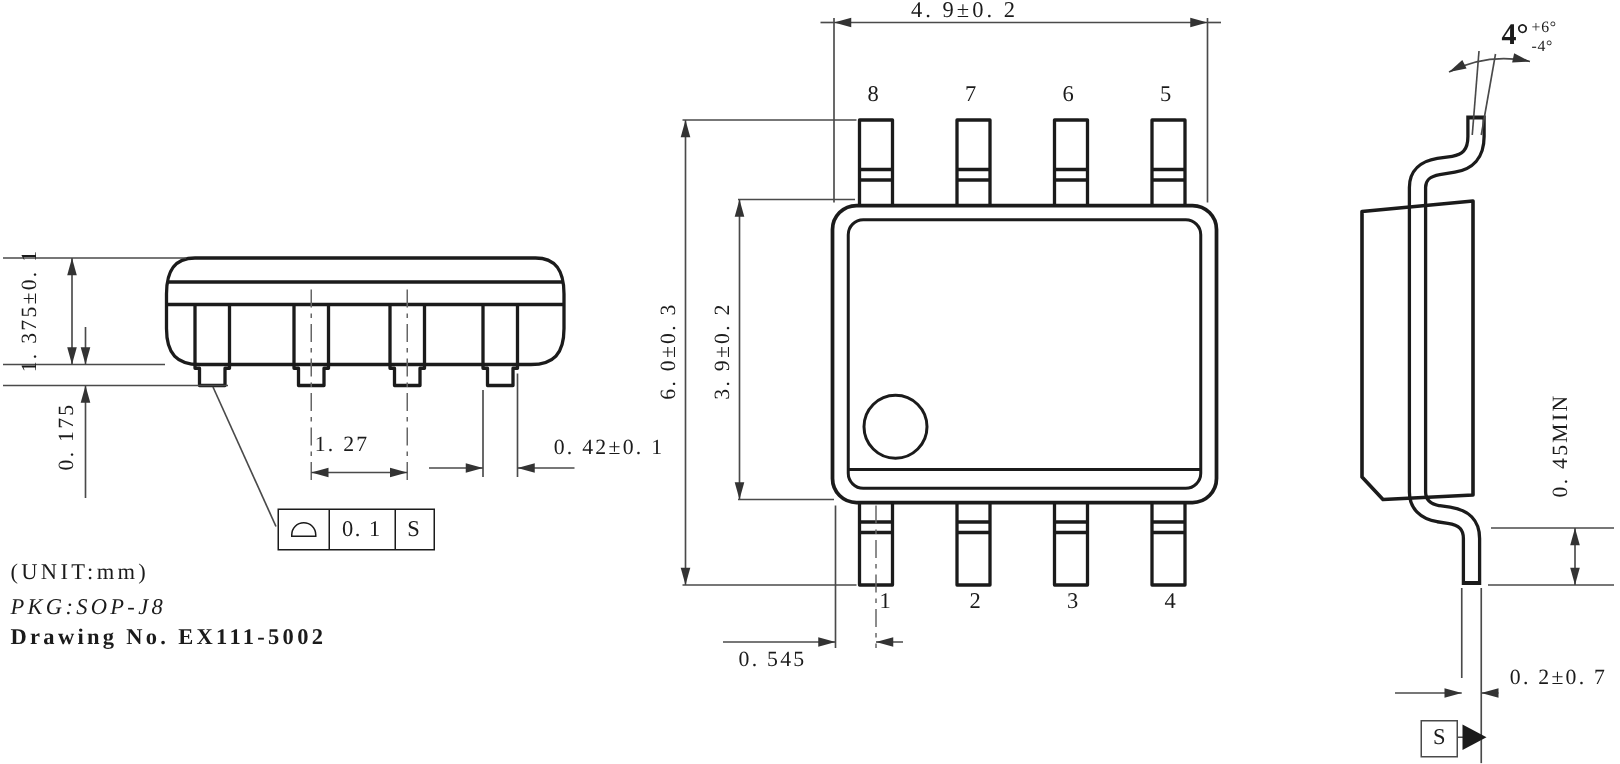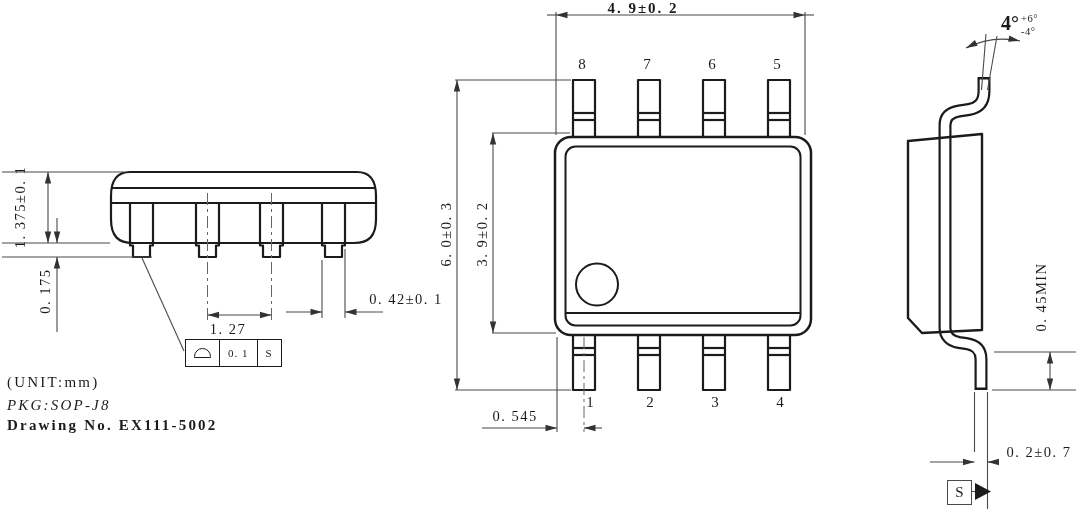--- a/index.html
+++ b/index.html
@@ -2,25 +2,25 @@
 <html><head>
 <meta charset="utf-8">
 <style>
   html,body{margin:0;padding:0;background:#fff;}
   .canvas{position:relative;width:1080px;height:509px;background:#ffffff;overflow:hidden;
           font-family:"Liberation Serif",serif;color:#1b1b1b;}
   svg{position:absolute;left:0;top:0;}
   .lbl{position:absolute;font-size:14.5px;letter-spacing:1.5px;white-space:nowrap;line-height:1;
        transform:translate(-50%,-50%);}
   .lbl.rot{transform:translate(-50%,-50%) rotate(-90deg);}
-  .lbl.big{font-size:15px;letter-spacing:2px;font-weight:bold;}
+  .lbl.big{font-size:15px;letter-spacing:2px;}
   .note{position:absolute;left:7px;font-size:15px;letter-spacing:2.2px;white-space:nowrap;line-height:1;}
   .fcf{position:absolute;left:185px;top:339px;height:28px;display:flex;align-items:stretch;
        border:1.7px solid #1b1b1b;background:#fff;box-sizing:border-box;}
-  .fcf .cell{display:flex;align-items:center;justify-content:center;padding:0 8px;font-size:11px;
+  .fcf .cell{display:flex;align-items:center;justify-content:center;padding:0 8px;font-size:15px;
        letter-spacing:1px;line-height:1;}
   .fcf .cell + .cell{border-left:1.7px solid #1b1b1b;}
   .halfdisc{display:block;width:15px;height:8px;border:1.7px solid #1b1b1b;border-radius:10px 10px 0 0;}
   .datum-box{position:absolute;left:947px;top:480px;width:23px;height:23px;border:1.5px solid #4a4a4a;
        background:#fff;display:flex;align-items:center;justify-content:center;font-size:15px;line-height:1;}
   .angle-lbl{position:absolute;left:1001px;top:13px;display:flex;align-items:flex-start;gap:2px;}
   .angle-base{font-size:20px;font-weight:bold;line-height:1;letter-spacing:0;}
   .angle-tol{display:flex;flex-direction:column;font-size:10.5px;line-height:1.2;letter-spacing:.5px;}
   .pin-lbl{font-size:15px;letter-spacing:0;}
 </style>
@@ -136,21 +136,21 @@
       <path d="M987.5,462 H999" marker-start="url(#arr)"></path>
       <path d="M970,491.5 H976"></path>
     </g>
     <g>
       <polygon points="975,483 975,500 991,491.5" fill="#1b1b1b"></polygon>
     </g>
   </svg>
 
   <div class="lbl rot" style="left:20px;top:207px;">1. 375±0. 1</div>
   <div class="lbl rot" style="left:45px;top:291px;">0. 175</div>
-  <div class="lbl" style="left:228px;top:297px;margin-top:32px;">1. 27</div>
+  <div class="lbl" style="left:228px;top:297px;">1. 27</div>
   <div class="lbl" style="left:406px;top:299px;">0. 42±0. 1</div>
 
   <div class="fcf">
     <span class="cell">
         <span class="halfdisc"></span>
       </span>
     <span class="cell">0. 1</span>
     <span class="cell">S</span>
   </div>
 
@@ -161,21 +161,21 @@
   <div class="lbl pin-lbl" style="left:712px;top:64px;">6</div>
   <div class="lbl pin-lbl" style="left:777px;top:64px;">5</div>
 
   <div class="lbl pin-lbl" style="left:590px;top:402px;">1</div>
   <div class="lbl pin-lbl" style="left:650px;top:402px;">2</div>
   <div class="lbl pin-lbl" style="left:715px;top:402px;">3</div>
   <div class="lbl pin-lbl" style="left:780px;top:402px;">4</div>
 
   <div class="lbl rot" style="left:446px;top:234px;">6. 0±0. 3</div>
   <div class="lbl rot" style="left:482px;top:234px;">3. 9±0. 2</div>
-  <div class="lbl" style="left:515px;top:416px;">0. 545</div>
+  <div class="lbl" style="left:515px;top:440px;">0. 545</div>
 
   <div class="angle-lbl">
     <span class="angle-base">4°</span>
     <span class="angle-tol">
       <span>+6°</span>
       <span>-4°</span>
     </span>
   </div>
   <div class="lbl rot" style="left:1041px;top:297px;">0. 45MIN</div>
   <div class="lbl" style="left:1039px;top:452px;">0. 2±0. 7</div>

